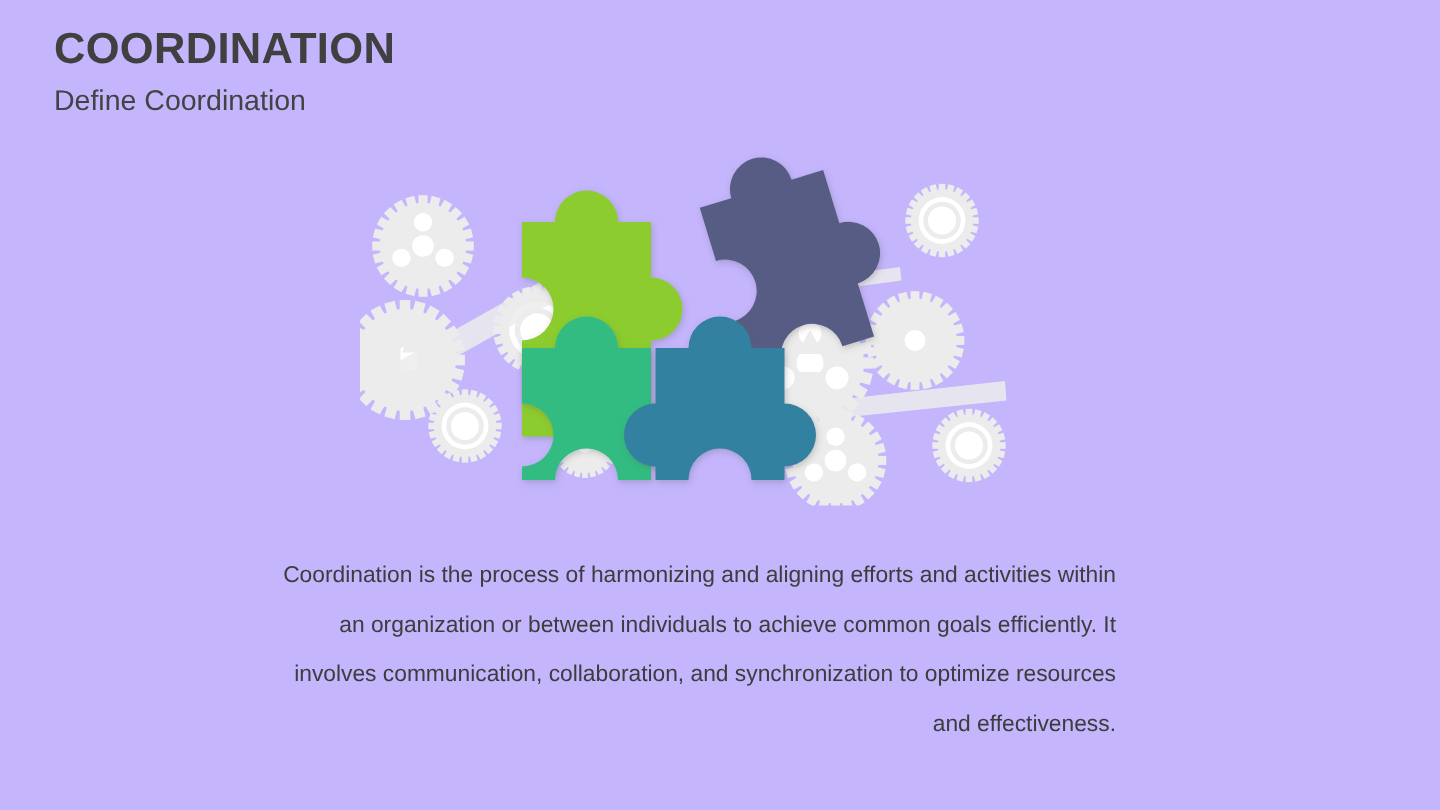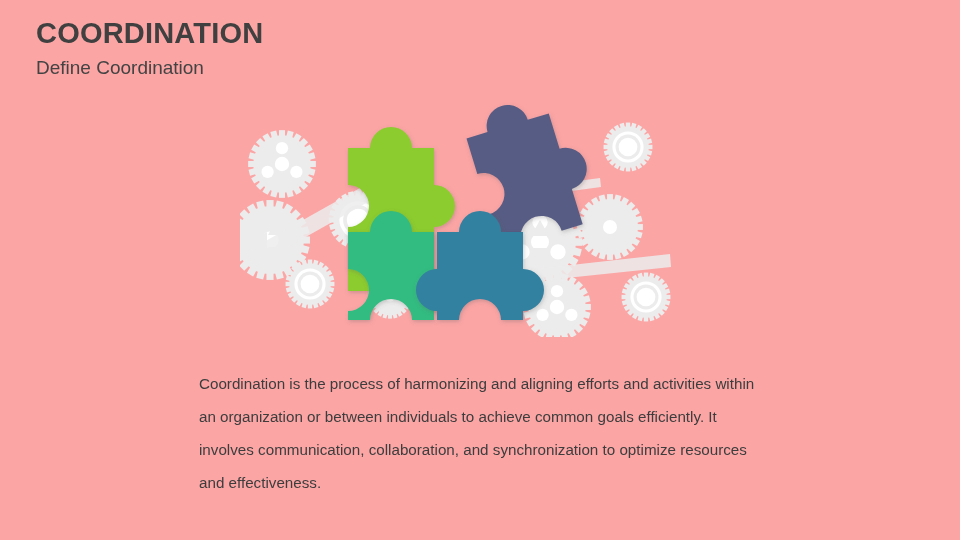--- a/index.html
+++ b/index.html
@@ -11,21 +11,21 @@
     height: 540px;
     background: #ffffff;
     font-family: "Liberation Sans", sans-serif;
     overflow: hidden;
     position: relative;
   }
 
   #slide {
     position: absolute;
     inset: 0;
-    background: #fca5a5;
+    background: #c4b5fd;
     padding-left: 24px;
   }
 
   
   #header {
     position: absolute;
     left: 36px;
     top: 16px;
     width: 760px;
   }
@@ -57,24 +57,24 @@
   }
   #graphic svg {
     display: block;
     width: 440px;
     height: 245px;
   }
 
   
   #body-copy {
     position: absolute;
-    left: 199px;
+    left: 184px;
     top: 352px;
     width: 560px;
-    text-align: left;
+    text-align: right;
     font-size: 15.2px;
     line-height: 33px;
     color: #3d3d3d;
   }
 </style>
 </head>
 <body>
 
 <div id="slide">
 

